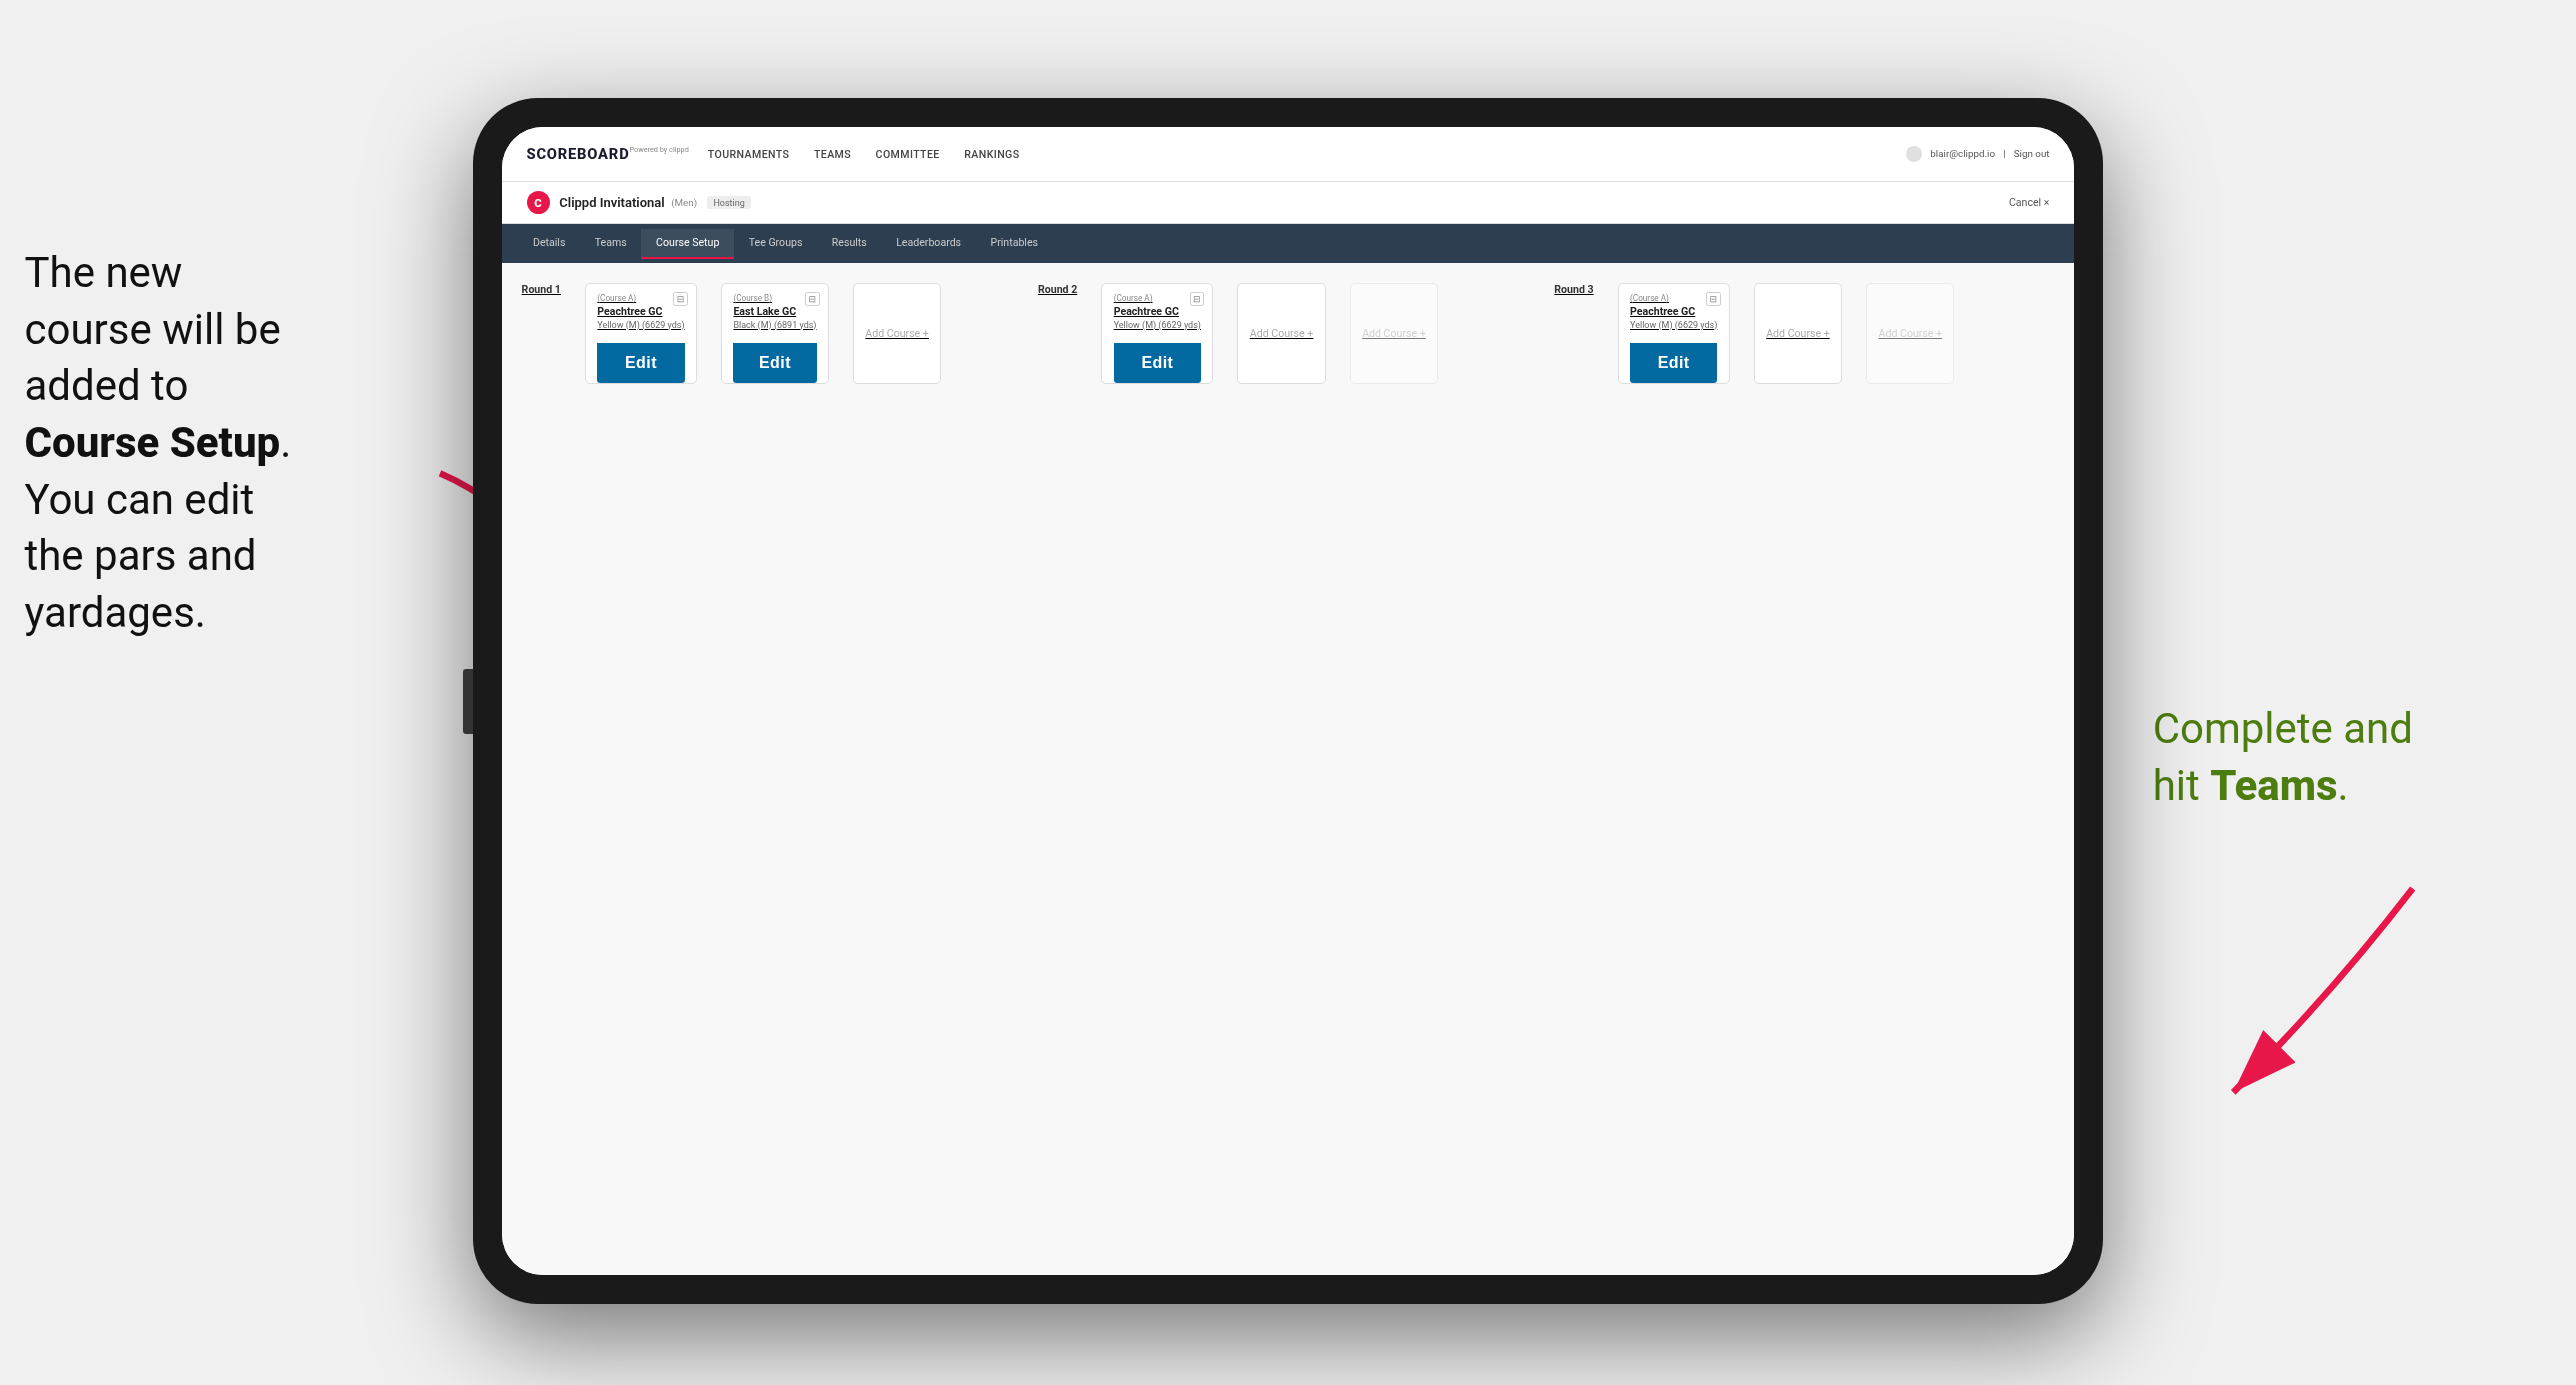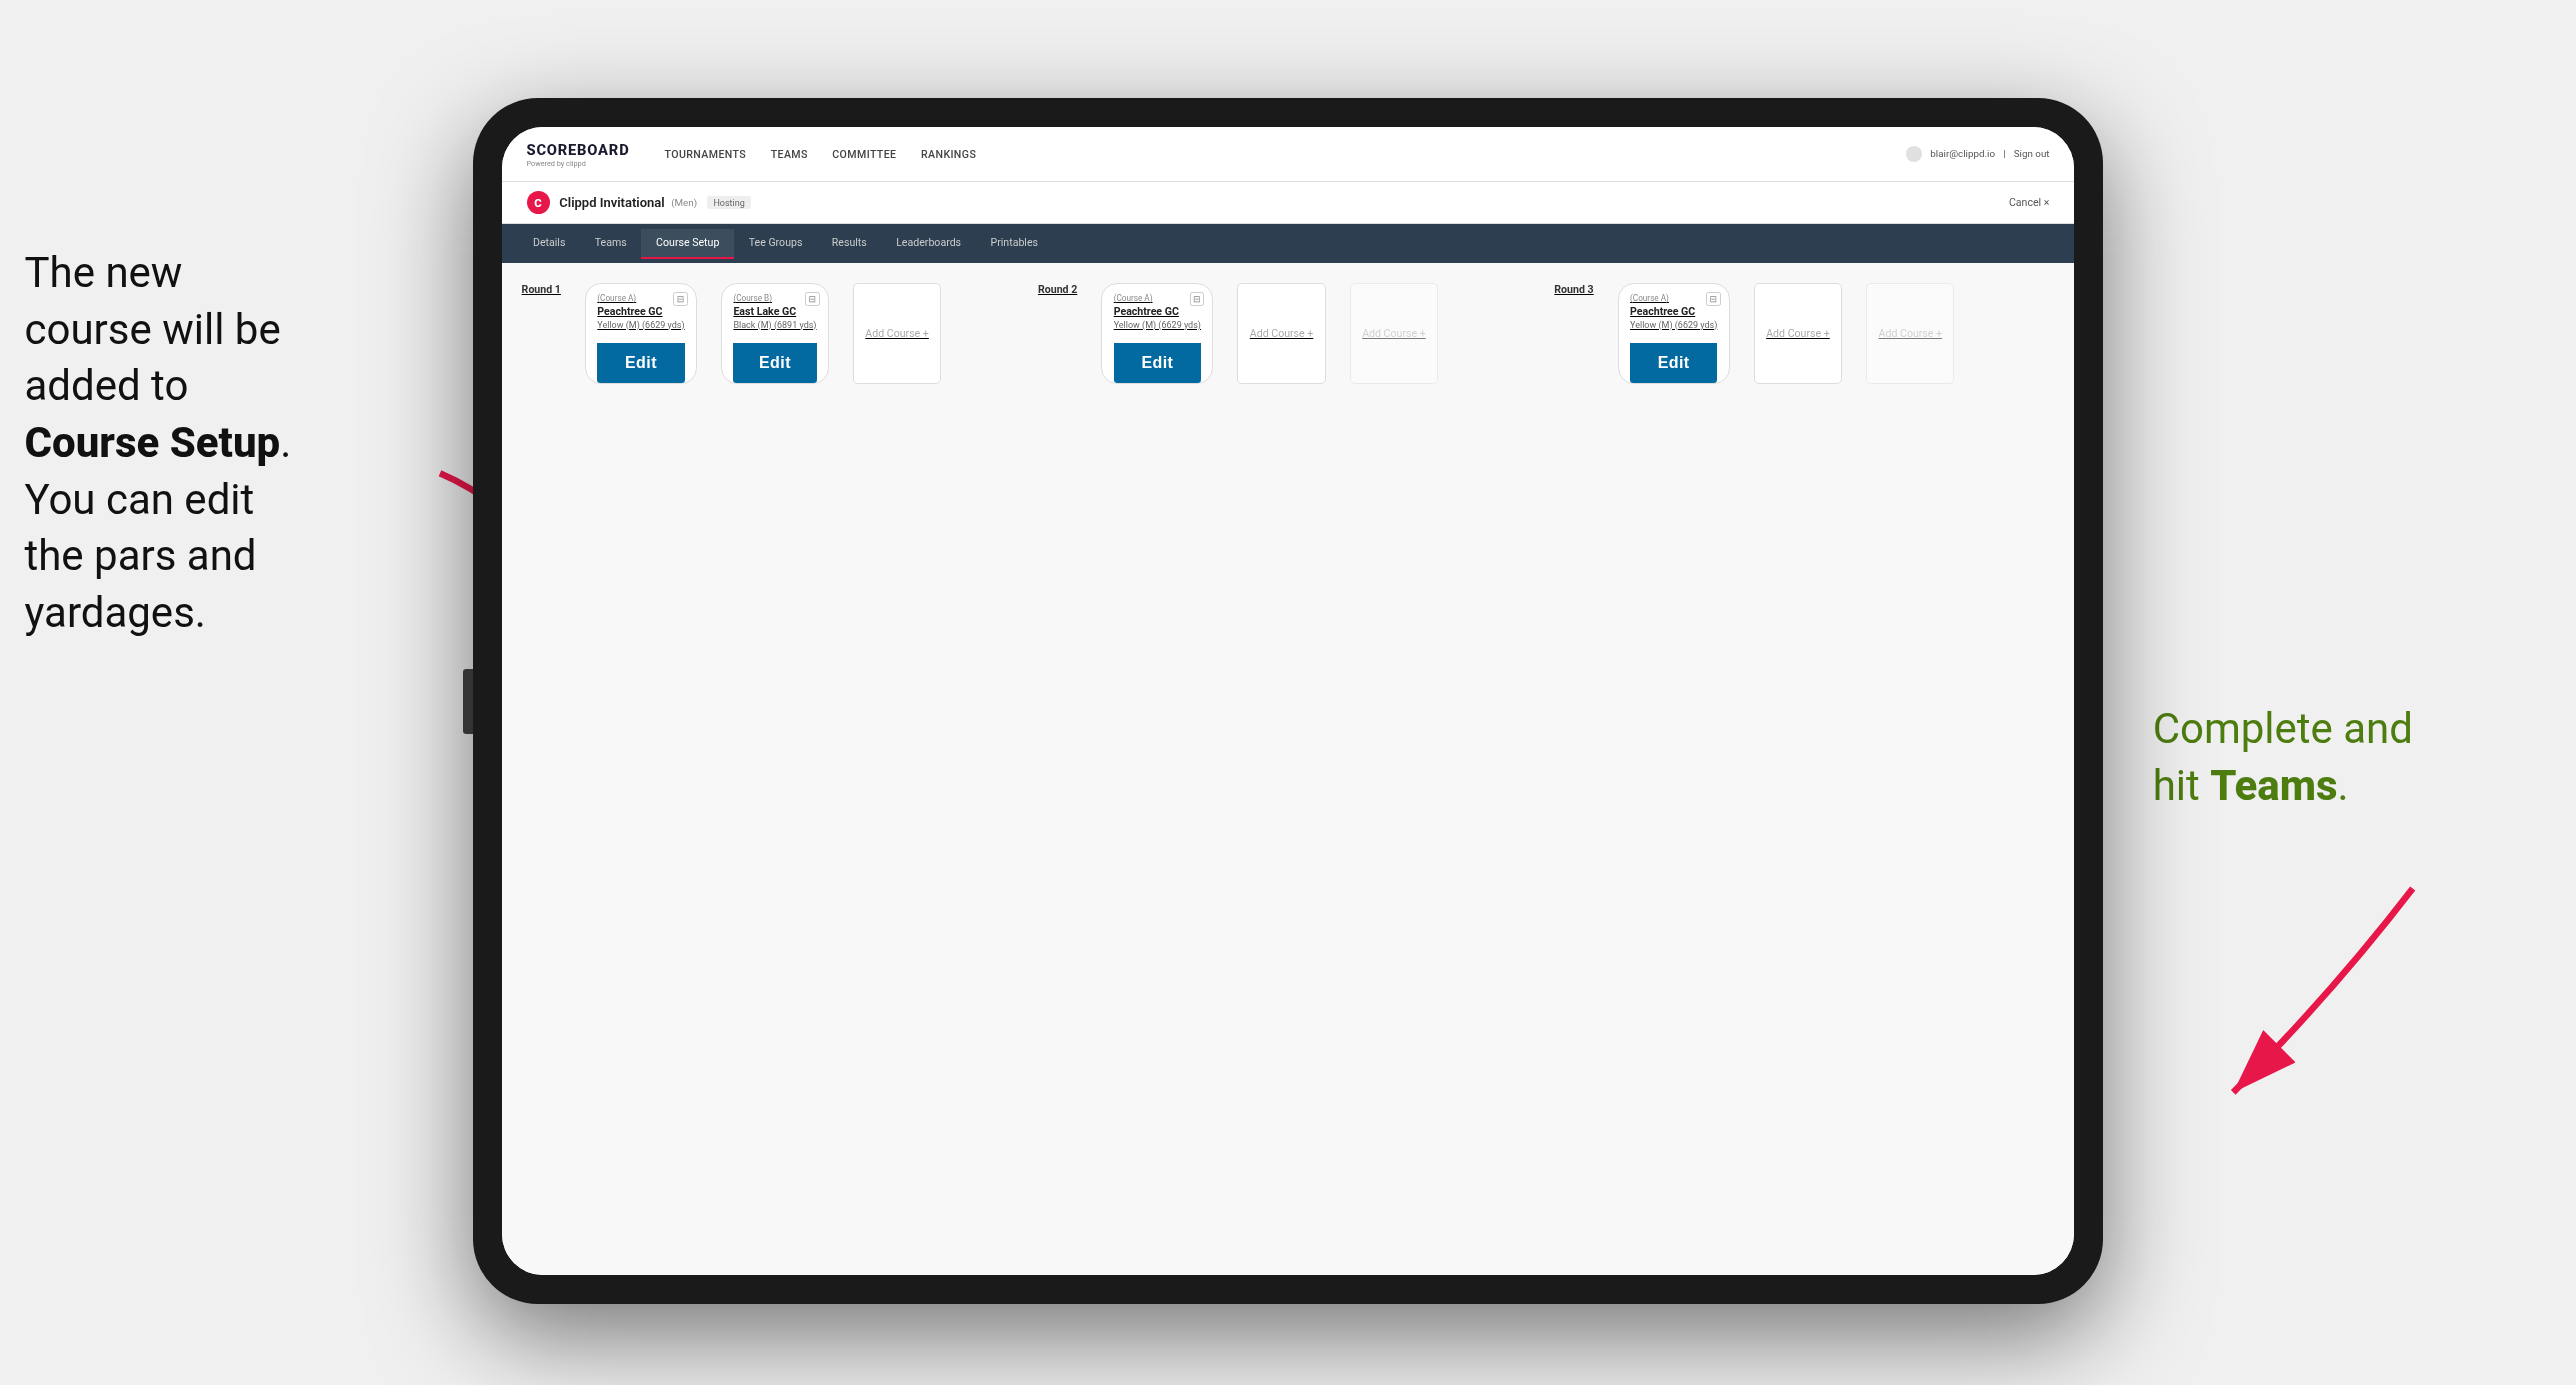--- a/index.html
+++ b/index.html
@@ -79,22 +79,22 @@
       background: #fff;
       border-bottom: 0.8px solid #ddd;
       display: flex;
       align-items: center;
       padding: 0 24.5px;
       height: 55px;
       flex-shrink: 0;
     }
     .top-nav .logo-area {
       display: flex;
-      flex-direction: column;
-      margin-right: 35px;
+      flex-direction: row;
+      margin-right: 19px;
     }
     .top-nav .logo-scoreboard {
       font-size: 14.7px;
       font-weight: 800;
       color: #1a1a2e;
       letter-spacing: 0.8px;
     }
     .top-nav .logo-sub {
       font-size: 7.3px;
       color: #888;
@@ -225,21 +225,21 @@
       font-size: 10.6px;
       font-weight: 700;
       color: #333;
       margin-bottom: 3.3px;
     }
 
     
     .course-card {
       background: #fff;
       border: 0.8px solid #ddd;
-      border-radius: 16px;
+      border-radius: 5px;
       padding: 9.8px 11.4px 0 11.4px;
       position: relative;
     }
 
     .course-card .course-label {
       font-size: 8.2px;
       color: #888;
       margin-bottom: 1.6px;
     }
 

